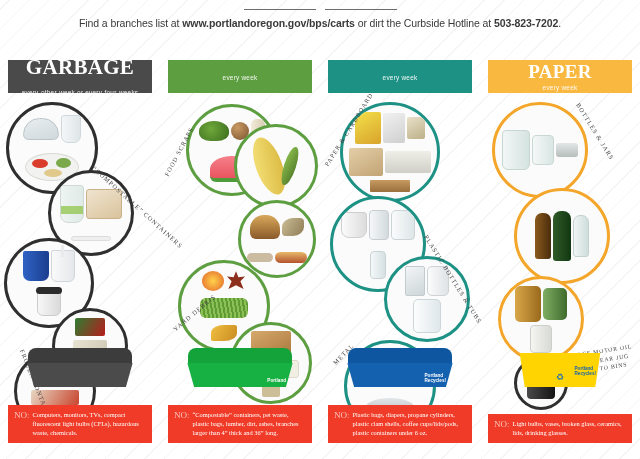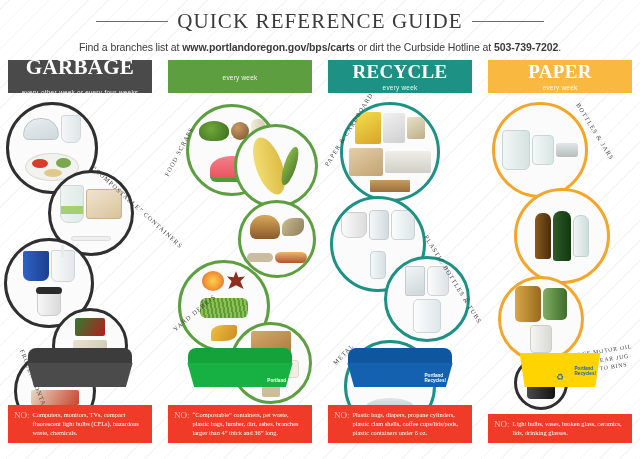--- a/index.html
+++ b/index.html
@@ -139,25 +139,24 @@
 </head>
 <body>
 
 <div class="stripes"></div>
 
 <div class="page">
 
   <div class="hdr">
     <div class="title-row">
       <div class="rule"></div>
-      <div class="main-title">QUICK REFERENCE GUIDE</div>
       <div class="rule"></div>
     </div>
     <div class="subtitle">
-      <span>Find a branches list at </span><b>www.portlandoregon.gov/bps/carts</b><span> or dirt the Curbside Hotline at </span><b>503-739-7202</b><span>.</span>
+      <span>Find a branches list at </span><b>www.portlandoregon.gov/bps/carts</b><span> or dirt the Curbside Hotline at </span><b>503-823-7202</b><span>.</span>
     </div>
   </div>
 
   <div class="cols">
 
     <div class="col c-garbage">
       <div class="banner">
         <h2>GARBAGE</h2>
         <div class="freq">every-other-week or every-four-weeks</div>
       </div>
@@ -285,21 +284,20 @@
       </div>
 
       <div class="nobox">
         <div class="lbl">NO:</div>
         <div class="txt">“Compostable” containers, pet waste, plastic bags, lumber, dirt, ashes, branches larger than 4” thick and 36” long.</div>
       </div>
     </div>
 
     <div class="col c-recycle">
       <div class="banner">
-        <h2>RECYCLE</h2>
         <div class="freq">every week</div>
       </div>
 
       <div class="circ" style="top:42px; left:20px; width:100px; height:100px; border-color:#1c9184;">
         <div class="inner">
           <div style="width:26px;height:32px;background:linear-gradient(150deg,#f3e04a,#d8a32c);border-radius:2px;"></div>
           <div style="width:22px;height:30px;background:linear-gradient(150deg,#f1f1f1,#cfcfcf);border-radius:2px;"></div>
           <div style="width:18px;height:22px;background:linear-gradient(150deg,#e8e0c8,#bdb089);border-radius:2px;"></div>
           <div style="width:34px;height:28px;background:linear-gradient(150deg,#e4cfa8,#c2a374);border-radius:2px;"></div>
           <div style="width:46px;height:22px;background:linear-gradient(180deg,#efefe9,#cfcfc7);border-radius:2px;"></div>

